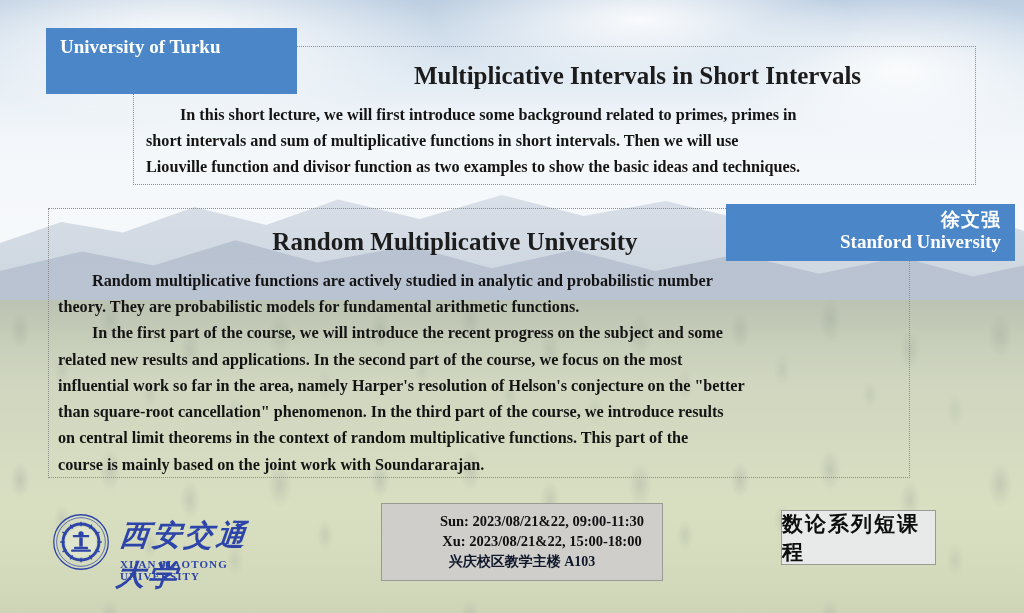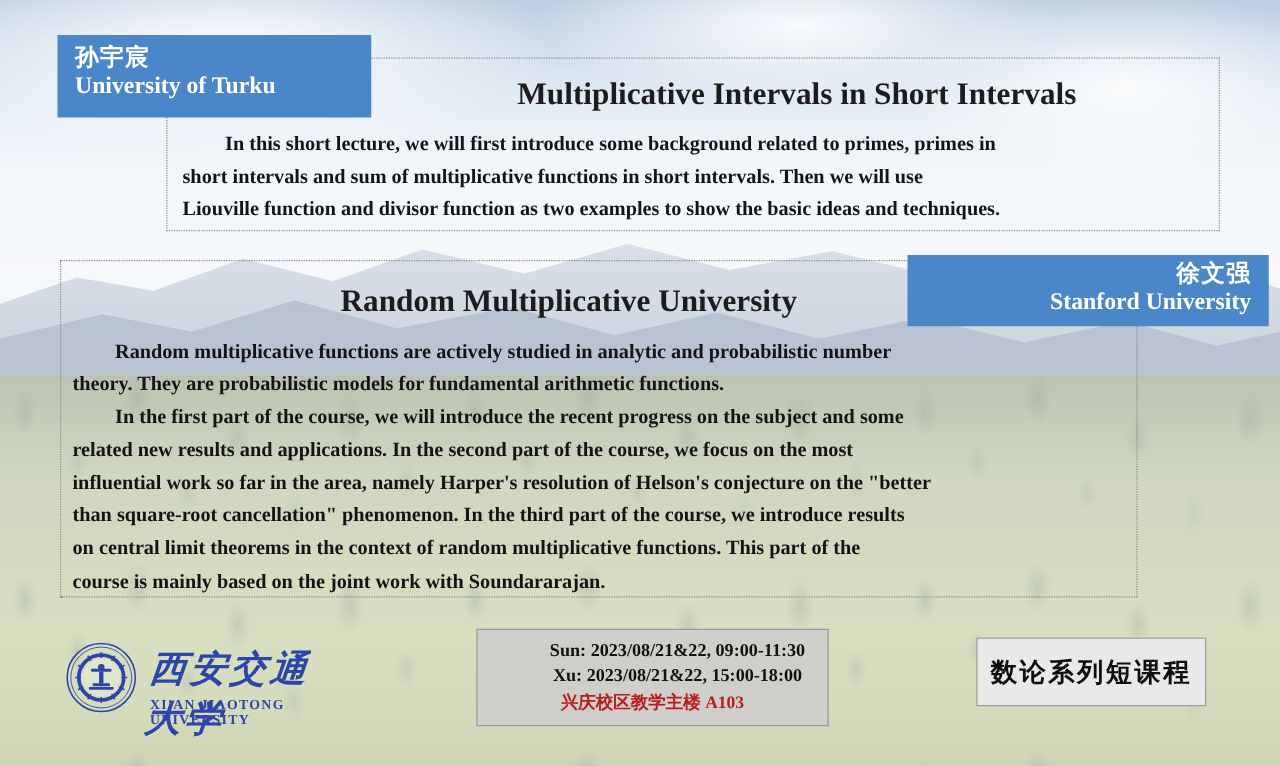--- a/index.html
+++ b/index.html
@@ -187,28 +187,28 @@
   #schedule-box .line {
     font-size: 14.5px;
     font-weight: bold;
     color: #101010;
     white-space: nowrap;
     margin-left: 40px;
   }
   #schedule-box .venue {
     font-size: 14px;
     font-weight: bold;
-    color: #b91c1c;
+    color: #0f172a;
   }
 
   #series-badge {
     position: absolute;
     left: 781px;
     top: 510px;
-    width: 184px;
+    width: 155px;
     height: 55px;
     background: #e8eaea;
     border: 1px solid #9a9a96;
     box-sizing: border-box;
     display: flex;
     justify-content: center;
     align-items: center;
   }
   #series-badge .txt {
     font-size: 21px;
@@ -225,21 +225,20 @@
   <div class="bg-layer bg-sky"></div>
   <div class="bg-layer bg-mountain-far"></div>
   <div class="bg-layer bg-mountain-near"></div>
   <div class="bg-layer bg-forest"></div>
   <div class="bg-layer bg-forest-texture"></div>
   <div class="bg-layer bg-haze"></div>
 
   <div class="panel" style="left:133px; top:46px; width:843px; height:139px;"></div>
 
   <div class="name-badge" style="left:46px; top:28px; width:251px; height:66px; padding:8px 0 0 14px; text-align:left;">
-    <div class="cn">孙宇宸</div>
     <div class="en">University of Turku</div>
   </div>
 
   <div class="talk-title" style="left:300px; top:62px; width:675px;">Multiplicative Intervals in Short Intervals</div>
 
   <div class="abstract" style="left:146px; top:102px; width:822px;">
     <p class="indent">In this short lecture, we will first introduce some background related to primes, primes in</p>
     <p>short intervals and sum of multiplicative functions in short intervals. Then we will use</p>
     <p>Liouville function and divisor function as two examples to show the basic ideas and techniques.</p>
   </div>

